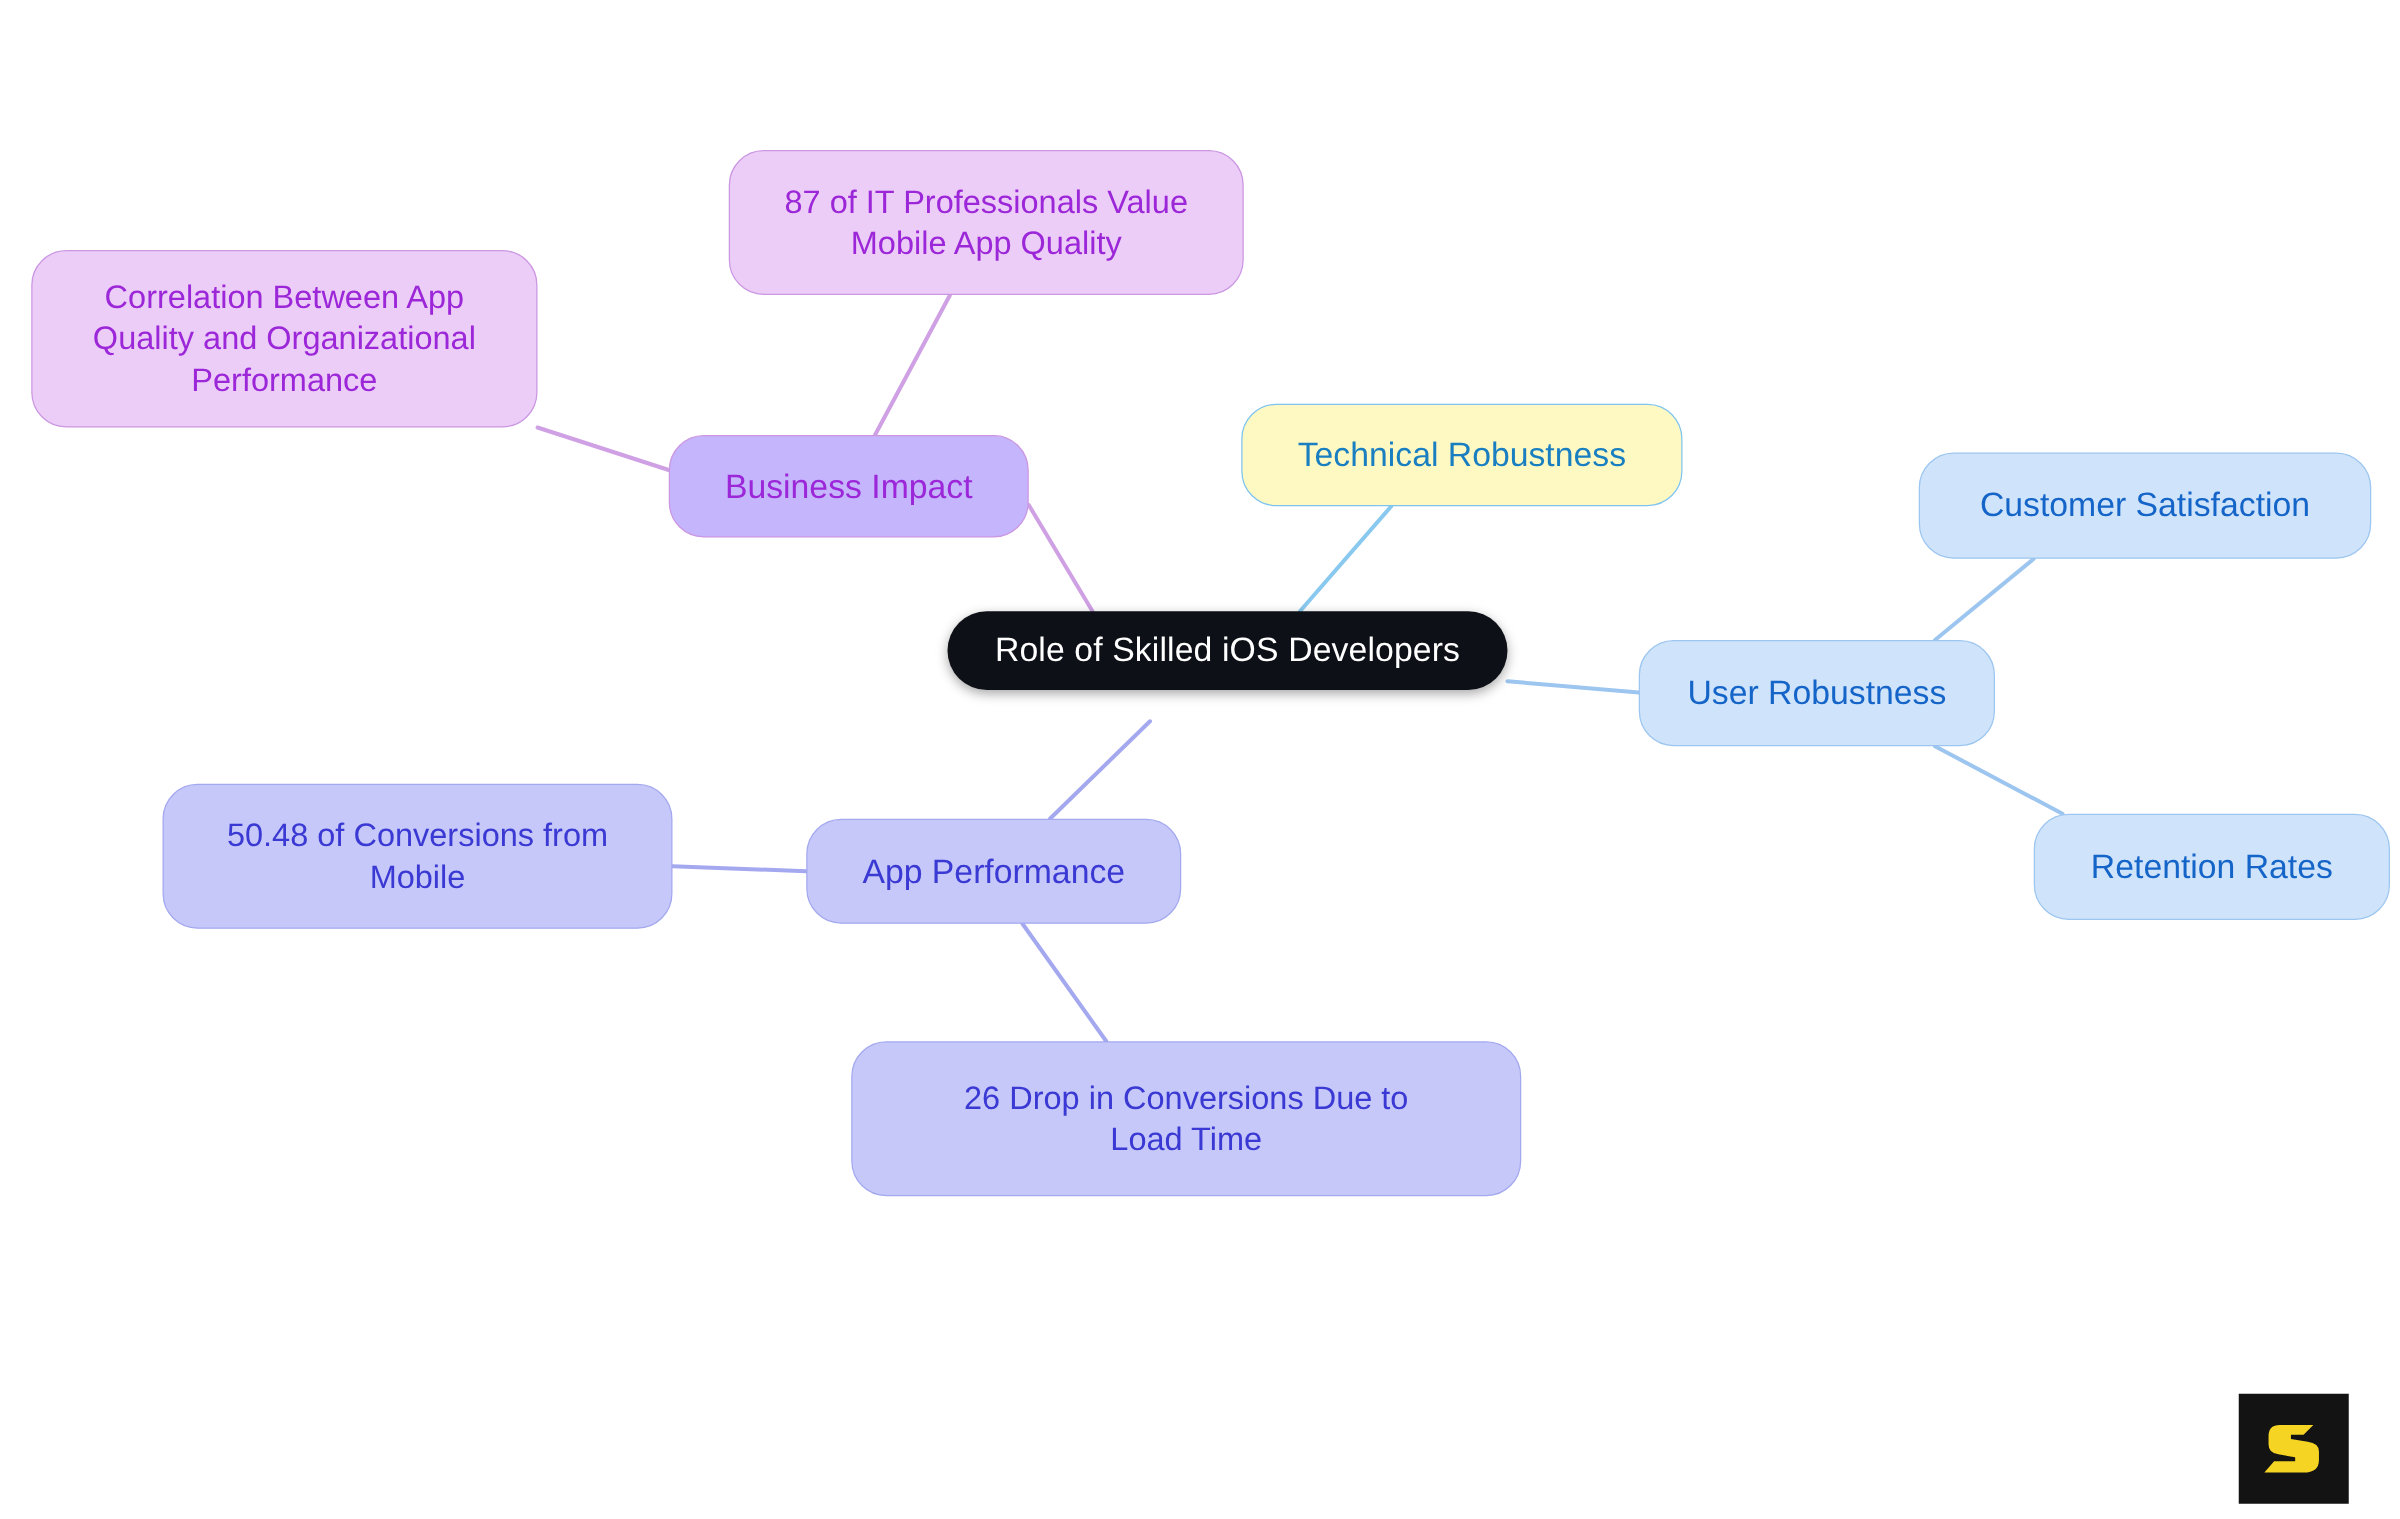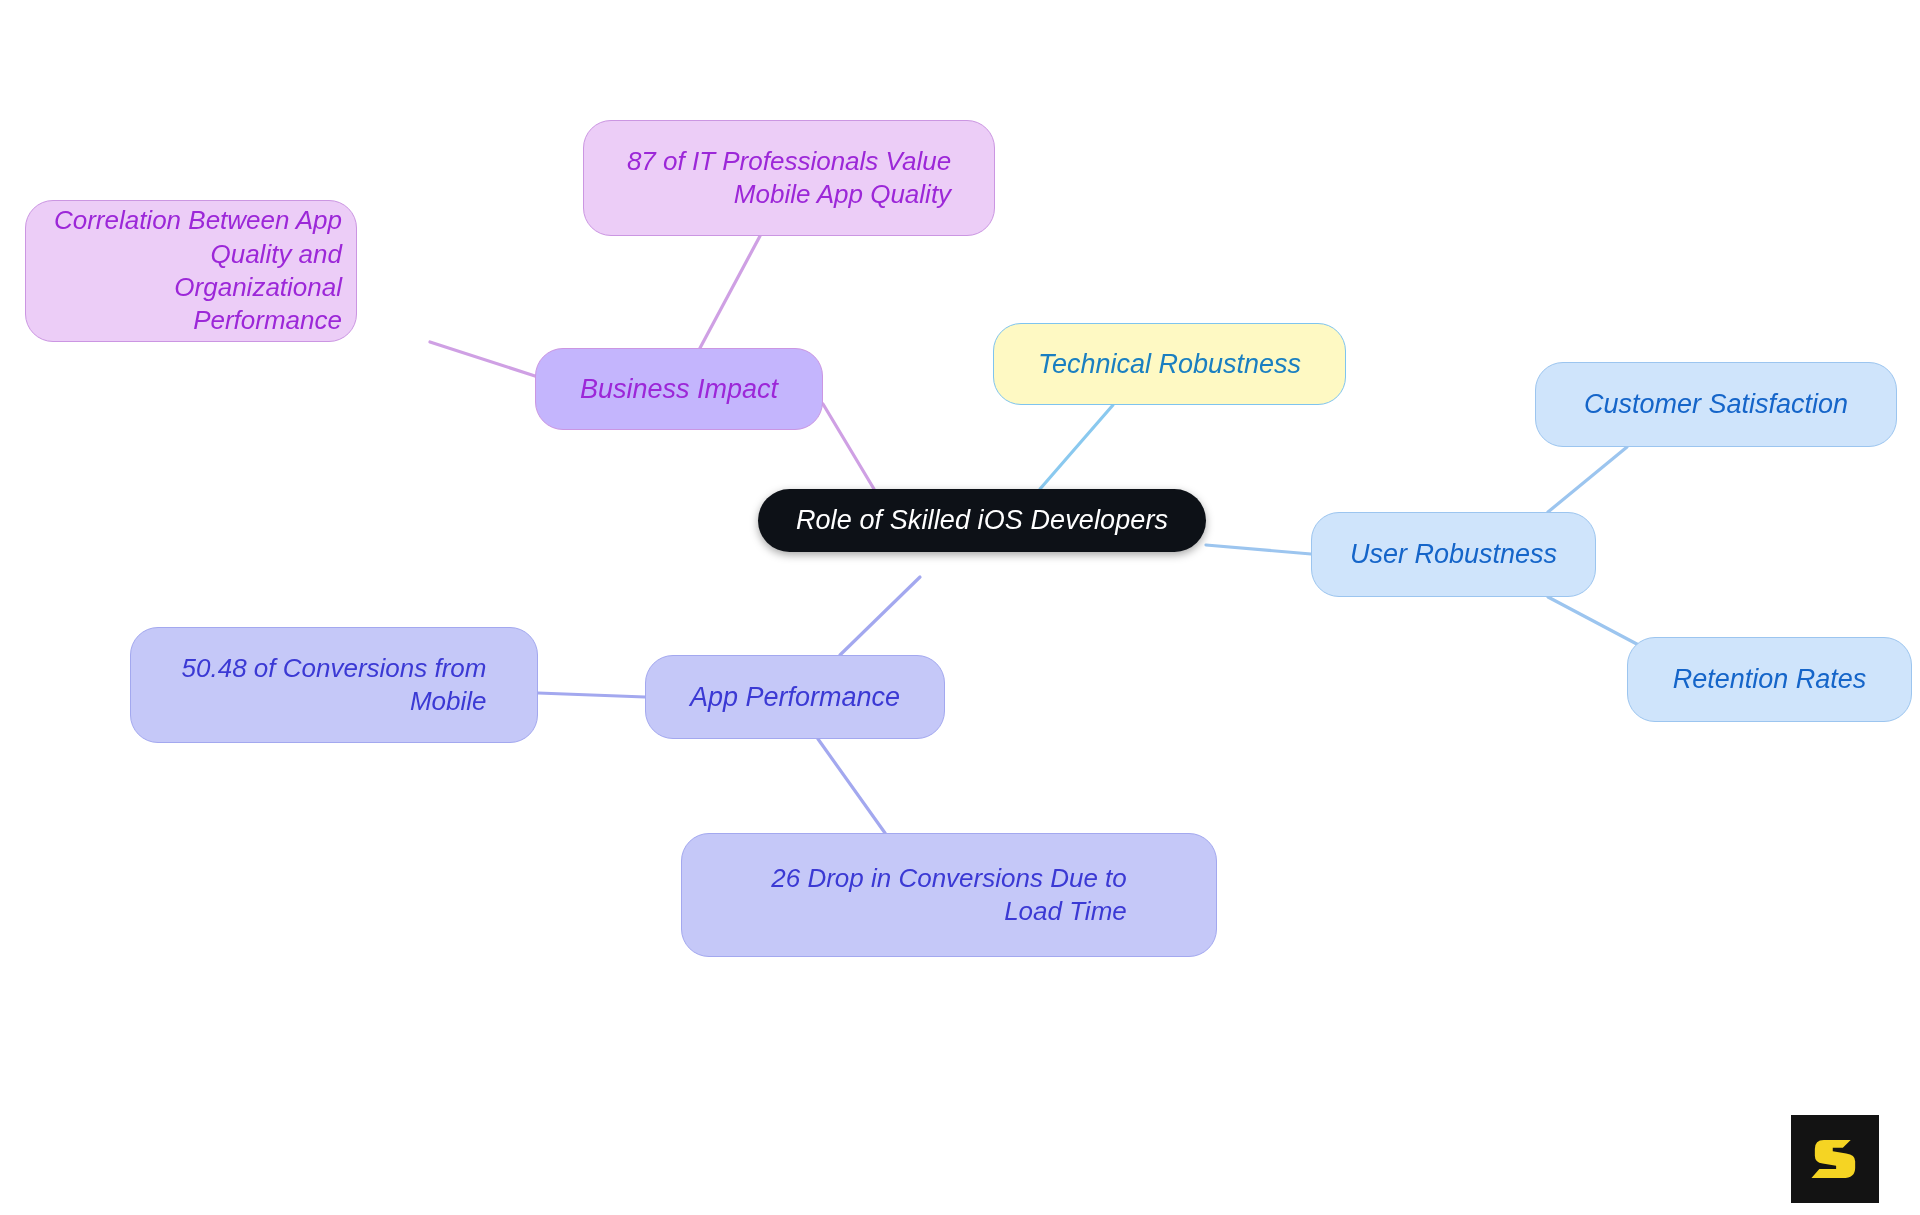--- a/index.html
+++ b/index.html
@@ -25,29 +25,28 @@
     width: 1920px;
     height: 1215px;
     pointer-events: none;
   }
   .node {
     position: absolute;
     box-sizing: border-box;
     display: flex;
     align-items: center;
     justify-content: center;
-    text-align: right;
+    text-align: center;
     border-radius: 28px;
     border-style: solid;
     border-width: 1.5px;
     line-height: 1.28;
     padding: 6px 14px;
     white-space: pre-line;
     z-index: 2;
-    font-style: italic;
   }
   .node.root {
     border-radius: 34px;
     border-width: 0;
     box-shadow: 0 3px 9px rgba(0,0,0,0.35);
     letter-spacing: 0.1px;
   }
   #logo {
     position: absolute;
     display: flex;
@@ -71,29 +70,29 @@
       <path d="M 1548 512 L 1627 447" stroke="#9cc5ef" stroke-width="3.2" fill="none" stroke-linecap="round"></path>
       <path d="M 1548 597 L 1650 651" stroke="#9cc5ef" stroke-width="3.2" fill="none" stroke-linecap="round"></path>
       <path d="M 920 577 L 840 655" stroke="#a3a8ef" stroke-width="3.2" fill="none" stroke-linecap="round"></path>
       <path d="M 645 697 L 538 693" stroke="#a3a8ef" stroke-width="3.2" fill="none" stroke-linecap="round"></path>
       <path d="M 818 739 L 885 833" stroke="#a3a8ef" stroke-width="3.2" fill="none" stroke-linecap="round"></path>
     </svg>
 
   <div id="node-layer">
       <div class="node root" style="left: 758px; top: 489px; width: 448px; height: 63px; background: rgb(13, 17, 23); border-color: rgb(13, 17, 23); color: rgb(255, 255, 255); font-size: 27px;">Role of Skilled iOS Developers</div>
       <div class="node" style="left: 535px; top: 348px; width: 288px; height: 82px; background: #c4b5fd; border-color: rgb(203, 150, 226); color: rgb(156, 39, 216); font-size: 27px;">Business Impact</div>
-      <div class="node" style="left: 25px; top: 200px; width: 332px; height: 142px; background: rgb(236, 205, 247); border-color: rgb(203, 150, 226); color: rgb(156, 39, 216); font-size: 26px;">Correlation Between App
+      <div class="node" style="left: 25px; top: 200px; width: 405px; height: 142px; background: rgb(236, 205, 247); border-color: rgb(203, 150, 226); color: rgb(156, 39, 216); font-size: 26px;">Correlation Between App
 Quality and Organizational
 Performance</div>
       <div class="node" style="left: 583px; top: 120px; width: 412px; height: 116px; background: rgb(236, 205, 247); border-color: rgb(203, 150, 226); color: rgb(156, 39, 216); font-size: 26px;">87 of IT Professionals Value
 Mobile App Quality</div>
       <div class="node" style="left: 993px; top: 323px; width: 353px; height: 82px; background: #fef9c3; border-color: rgb(126, 196, 239); color: rgb(26, 127, 193); font-size: 27px;">Technical Robustness</div>
       <div class="node" style="left: 1311px; top: 512px; width: 285px; height: 85px; background: rgb(207, 228, 251); border-color: rgb(156, 197, 239); color: rgb(21, 101, 201); font-size: 27px;">User Robustness</div>
       <div class="node" style="left: 1535px; top: 362px; width: 362px; height: 85px; background: rgb(207, 228, 251); border-color: rgb(156, 197, 239); color: rgb(21, 101, 201); font-size: 27px;">Customer Satisfaction</div>
-      <div class="node" style="left: 1627px; top: 637px; width: 285px; height: 85px; background: rgb(207, 228, 251); border-color: rgb(156, 197, 239); color: rgb(21, 101, 201); font-size: 27px;">Retention Rates</div>
+      <div class="node" style="left: 1627px; top: 651px; width: 285px; height: 85px; background: rgb(207, 228, 251); border-color: rgb(156, 197, 239); color: rgb(21, 101, 201); font-size: 27px;">Retention Rates</div>
       <div class="node" style="left: 645px; top: 655px; width: 300px; height: 84px; background: rgb(197, 200, 248); border-color: rgb(163, 168, 239); color: rgb(59, 57, 212); font-size: 27px;">App Performance</div>
       <div class="node" style="left: 130px; top: 627px; width: 408px; height: 116px; background: rgb(197, 200, 248); border-color: rgb(163, 168, 239); color: rgb(59, 57, 212); font-size: 26px;">50.48 of Conversions from
 Mobile</div>
       <div class="node" style="left: 681px; top: 833px; width: 536px; height: 124px; background: rgb(197, 200, 248); border-color: rgb(163, 168, 239); color: rgb(59, 57, 212); font-size: 26px;">26 Drop in Conversions Due to
 Load Time</div>
     </div>
 
   <div id="logo" style="left: 1791px; top: 1115px; width: 88px; height: 88px; background: rgb(19, 19, 19);">
     <svg width="56" height="56" viewBox="0 0 100 100">
       <path id="logo-path" d="M78 16 L30 16 Q14 16 14 32 L14 44 Q14 56 28 58 L52 62 L52 68 L22 68 L8 84 L64 84 Q86 84 86 66 L86 54 Q86 42 70 40 L46 36 L46 30 L64 30 Z" fill="#f5d423"></path>

